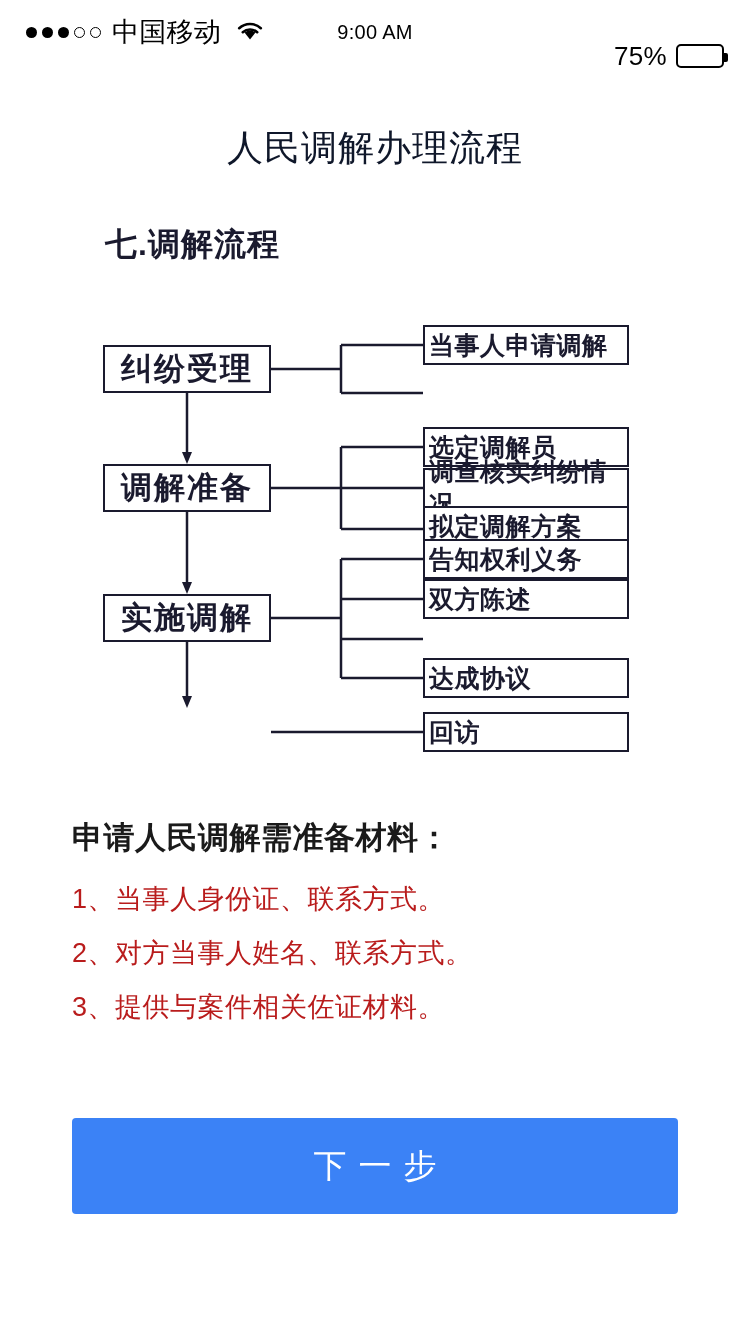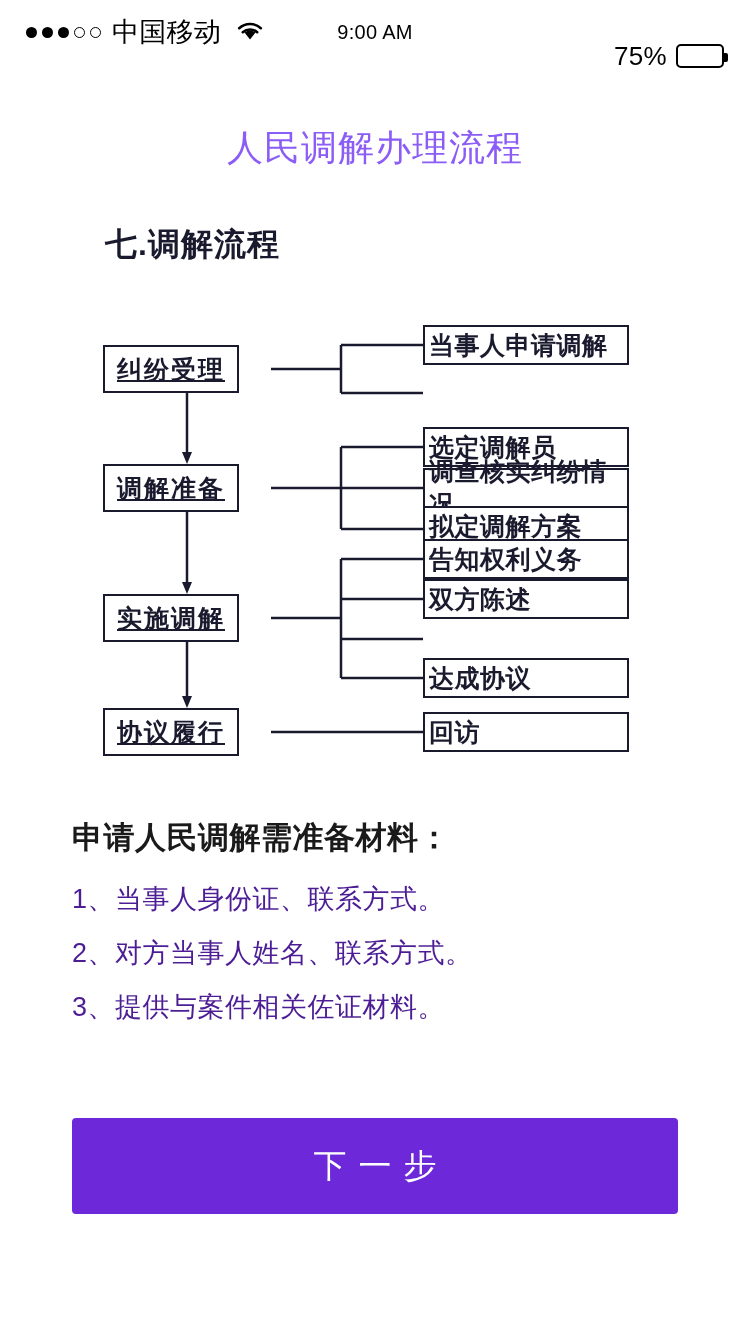--- a/index.html
+++ b/index.html
@@ -39,21 +39,21 @@
   .battery::after {
     content: ""; position: absolute; right: -6px; top: 7px;
     width: 4px; height: 9px; background: #000; border-radius: 0 2px 2px 0;
   }
   .battery-fill { height: 100%; background: #000; border-radius: 2px; }
 
   
   .page-title {
     text-align: center;
     font-size: 36px;
-    color: #8b5cf6;
+    color: #0f172a;
     margin-top: 60px;
     letter-spacing: 1px;
   }
 
   
   .diagram {
     margin: 50px auto 0 auto;
     width: 640px;
     position: relative;
     color: #1a1a2e;
@@ -70,26 +70,25 @@
   .node {
     position: absolute;
     border: 2px solid #1a1a2e;
     display: flex;
     align-items: center;
     justify-content: center;
     font-weight: bold;
     background: #fff;
   }
   .stage {
-    font-size: 25px;
+    font-size: 31px;
     letter-spacing: 2px;
     height: 48px;
-    width: 136px;
+    width: 168px;
     left: 48px;
-    text-decoration: underline;
   }
   .detail {
     font-size: 25px;
     height: 40px;
     width: 206px;
     left: 368px;
     justify-content: flex-start;
     padding-left: 4px;
     letter-spacing: 0.5px;
     font-weight: bold;
@@ -99,21 +98,21 @@
   .materials { margin: 58px 72px 0 72px; }
   .materials-title {
     font-size: 31px;
     font-weight: bold;
     color: #1a1a1a;
     letter-spacing: 0.5px;
     margin-bottom: 22px;
   }
   .material-item {
     font-size: 27px;
-    color: #4c1d95;
+    color: #b91c1c;
     margin-bottom: 18px;
     letter-spacing: 0.5px;
   }
 
   
   .next-button {
     position: absolute;
     left: 72px;
     top: 1118px;
     width: 606px;
@@ -191,21 +190,20 @@
       <line x1="286" y1="310" x2="368" y2="310" stroke="#1a1a2e" stroke-width="2.5"></line>
       <line x1="286" y1="350" x2="368" y2="350" stroke="#1a1a2e" stroke-width="2.5"></line>
       <line x1="286" y1="389" x2="368" y2="389" stroke="#1a1a2e" stroke-width="2.5"></line>
 
       <line x1="216" y1="443" x2="368" y2="443" stroke="#1a1a2e" stroke-width="2.5"></line>
     </svg>
 
     <div class="node stage" style="top:56px">纠纷受理</div>
     <div class="node stage" style="top:175px">调解准备</div>
     <div class="node stage" style="top:305px">实施调解</div>
-    <div class="node stage" style="top:419px">协议履行</div>
 
     <div class="node detail" style="top:36px">当事人申请调解</div>
 
     <div class="node detail" style="top:138px">选定调解员</div>
     <div class="node detail" style="top:179px">调查核实纠纷情况</div>
     <div class="node detail" style="top:217px">拟定调解方案</div>
 
     <div class="node detail" style="top:250px">告知权利义务</div>
     <div class="node detail" style="top:290px">双方陈述</div>
     <div class="node detail" style="top:369px">达成协议</div>
@@ -214,13 +212,13 @@
   </div>
 </div>
 
 <div class="materials">
   <div class="materials-title">申请人民调解需准备材料：</div>
   <div class="material-item">1、当事人身份证、联系方式。</div>
   <div class="material-item">2、对方当事人姓名、联系方式。</div>
   <div class="material-item">3、提供与案件相关佐证材料。</div>
 </div>
 
-<button class="next-button" style="background: #6d28d9;">下一步</button>
+<button class="next-button" style="background: #3b82f6;">下一步</button>
 
 </body></html>

